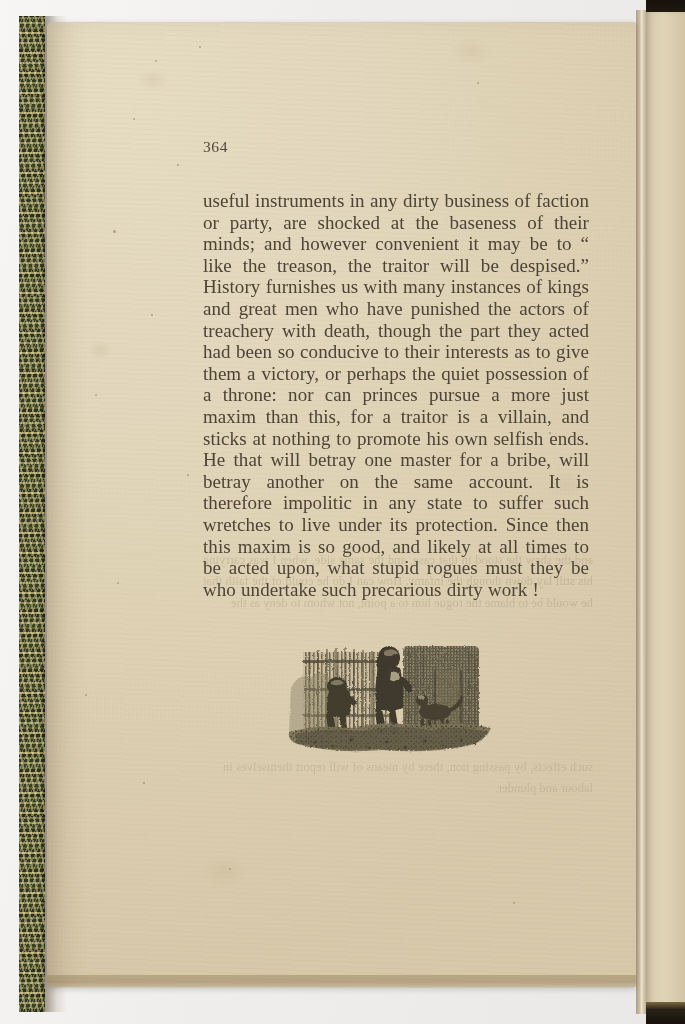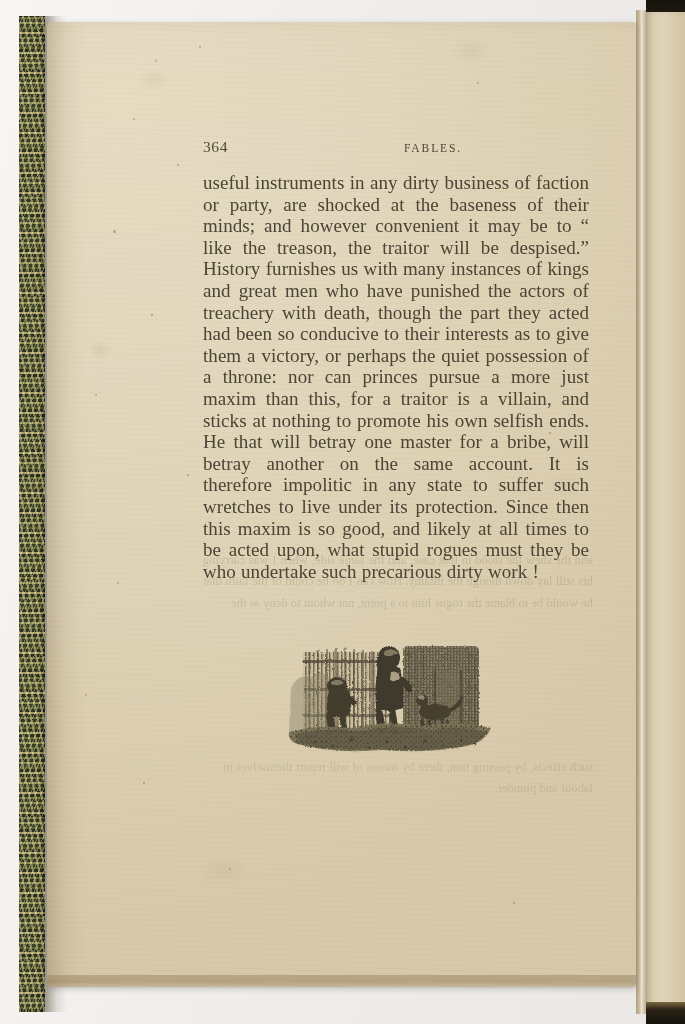--- a/index.html
+++ b/index.html
@@ -171,21 +171,21 @@
     left: 156px;       
     top: 116px;        
     width: 386px;
     color: #4b4334;
   }
 
   .running-head {
     display: flex;
     align-items: baseline;
     height: 22px;
-    margin-bottom: 12px;
+    margin-bottom: 30px;
   }
   .folio {
     font-size: 15.5px;
     letter-spacing: 0.6px;
     color: #4e4636;
     width: 120px;
   }
   .head-title {
     flex: 1;
     text-align: center;
@@ -296,21 +296,20 @@
     <div class="speck" style="left:502px; top:410px; width:1.6px; height:1.6px;"></div>
     <div class="speck" style="left:466px; top:880px; width:2.0px; height:2.0px;"></div>
 
     <div class="showthrough">and the shew the stood in that case, and the same side, when I was carrying his still lay down though the infamy. How can I do he could of the faith that he would be to blame the rogue him to a point, not whom to deny as the</div>
     <div class="showthrough-2">such effects, by passing tion, there by means of will report themselves in labour and plunder.</div>
 
     <div class="textblock">
 
       <div class="running-head">
         <div class="folio">364</div>
-        <div class="head-title">FABLES.</div>
       </div>
 
       <div class="body-copy">useful instruments in any dirty business of faction or party, are shocked at the baseness of their minds; and however convenient it may be to “ like the treason, the traitor will be despised.”  History furnishes us with many instances of  kings and great men who have punished the actors of treachery with death, though the part they acted had been so conducive to their interests as to give them a victory, or  perhaps the quiet possession of a throne: nor can princes pursue a more just maxim than this, for a traitor is a villain, and sticks at nothing to promote his own selfish ends.   He that will betray one master for a bribe, will betray another on the same account.   It is therefore impolitic in any state to suffer such wretches to live under its protection.   Since then this maxim is so good,  and likely at all times to be acted upon, what stupid rogues must they be who undertake such precarious dirty work !</div>
 
     </div>
 
     <div class="illustration">
       <svg viewBox="0 0 212 132" preserveAspectRatio="none" aria-hidden="true">
         <defs>
           <filter id="rough" x="-10%" y="-10%" width="120%" height="120%">

